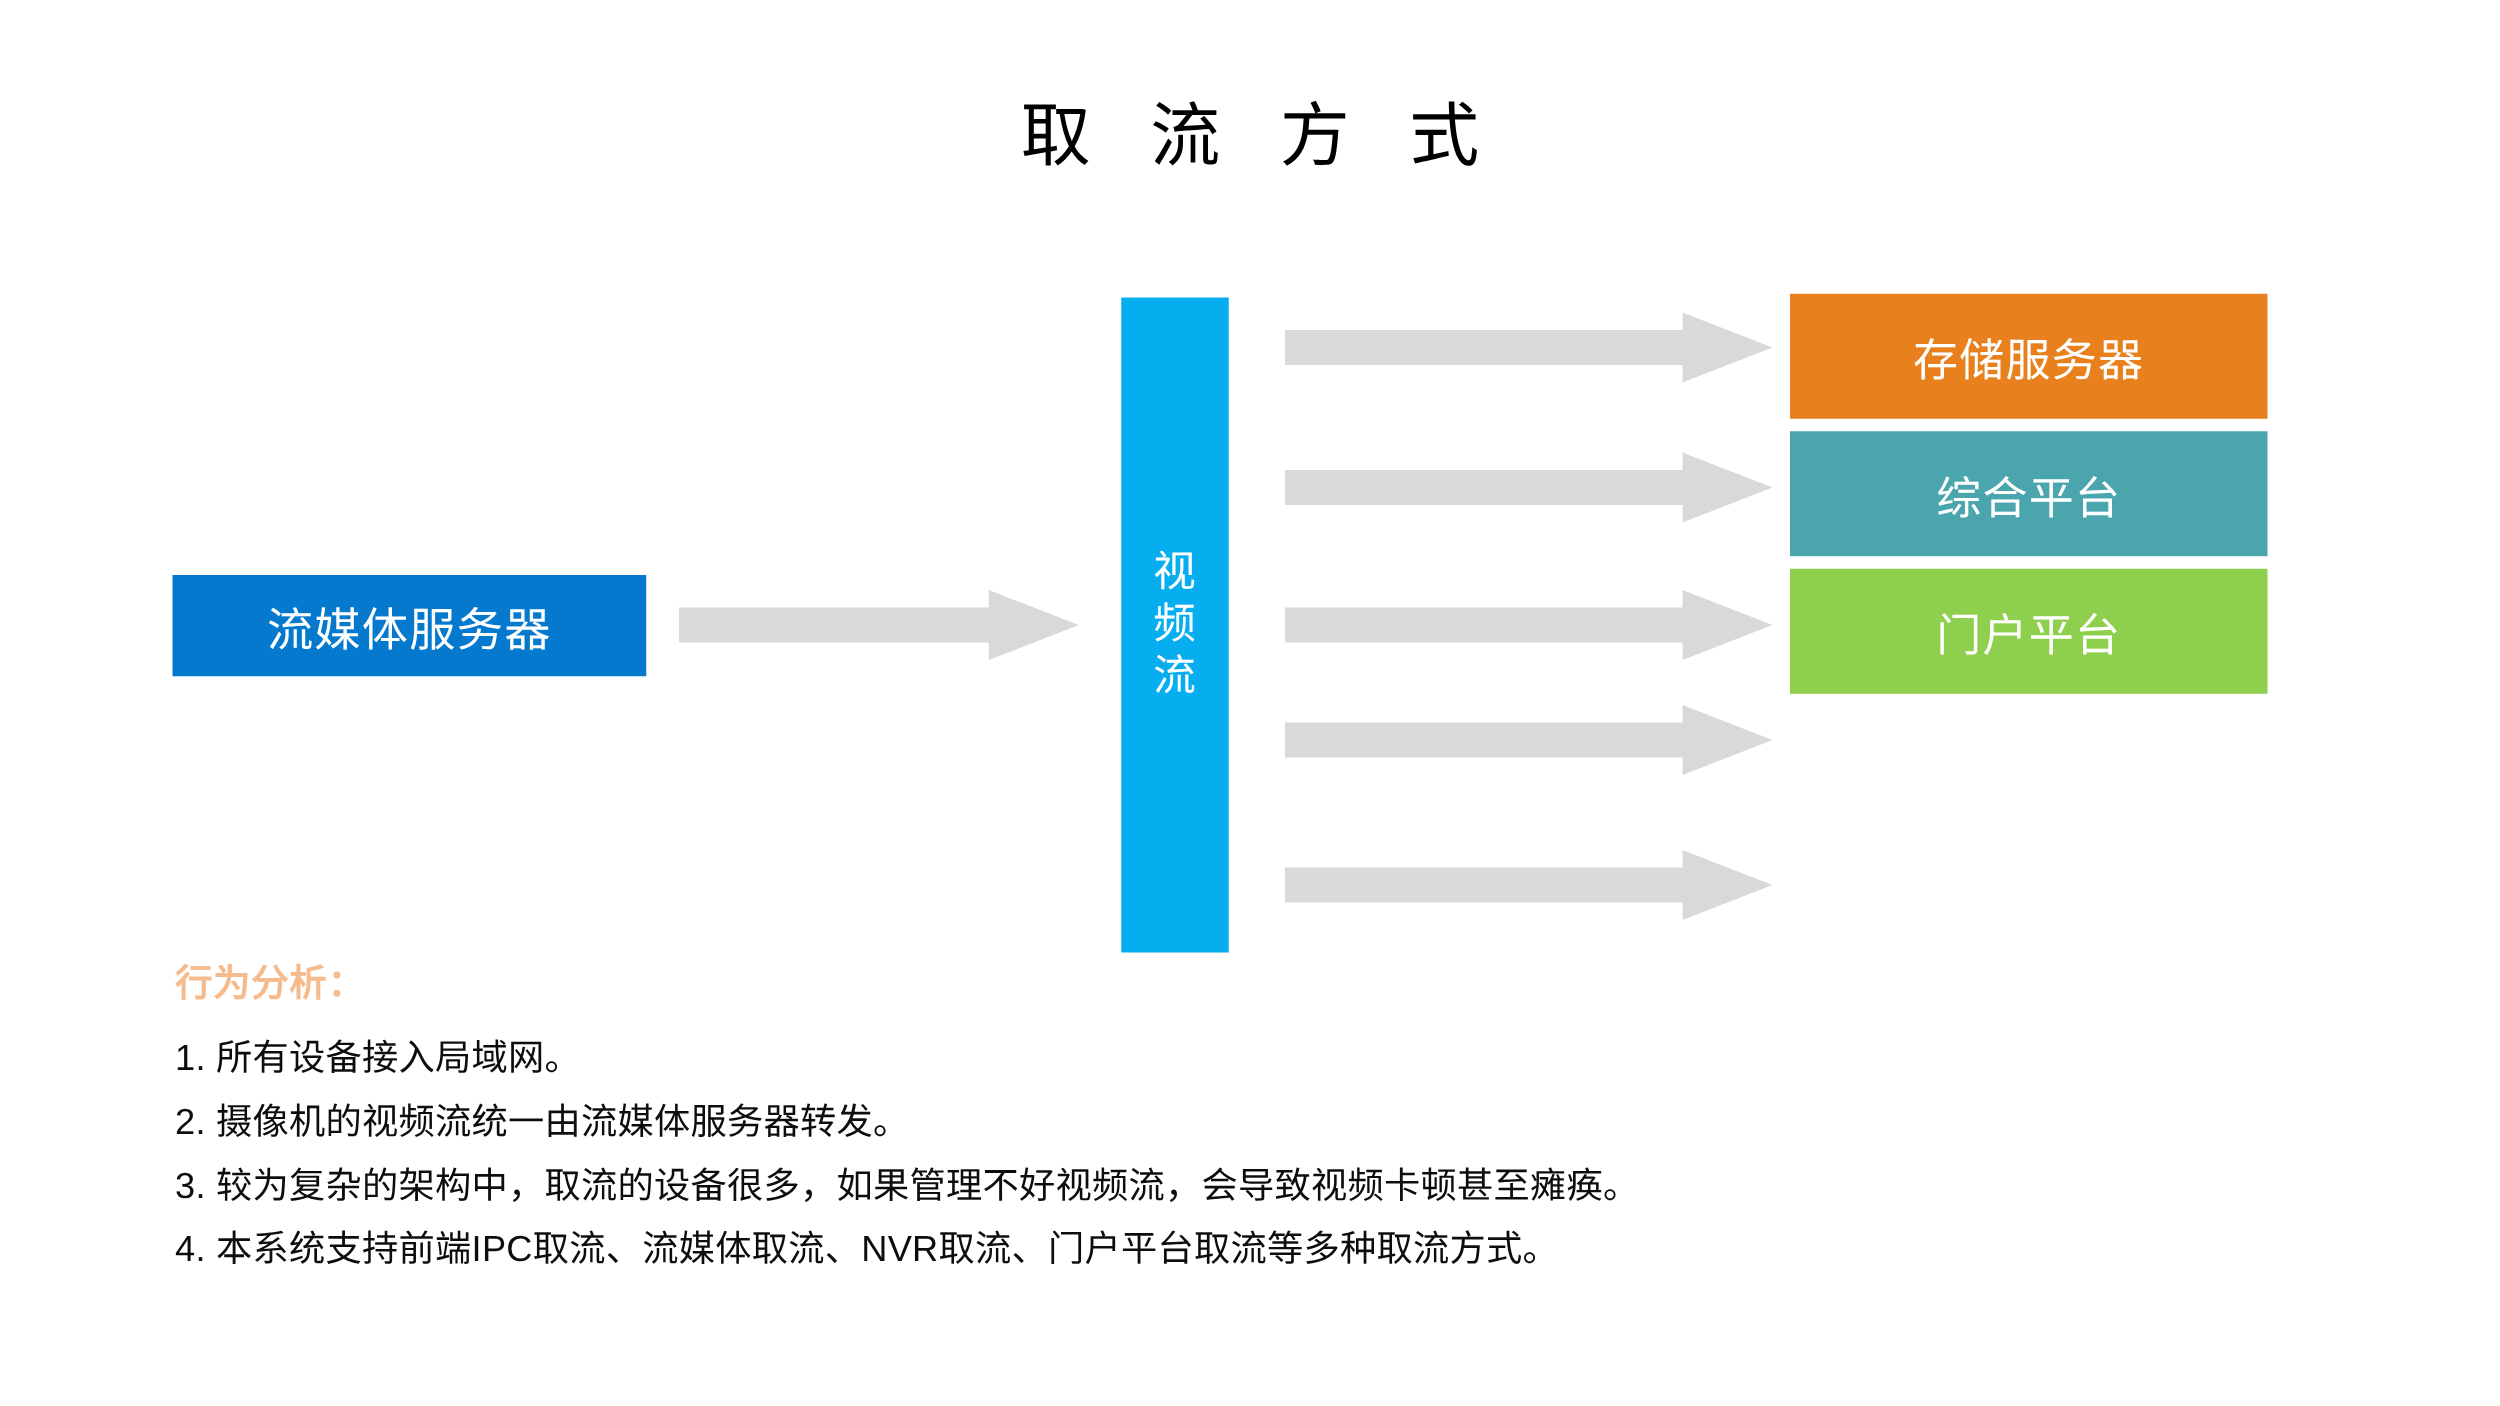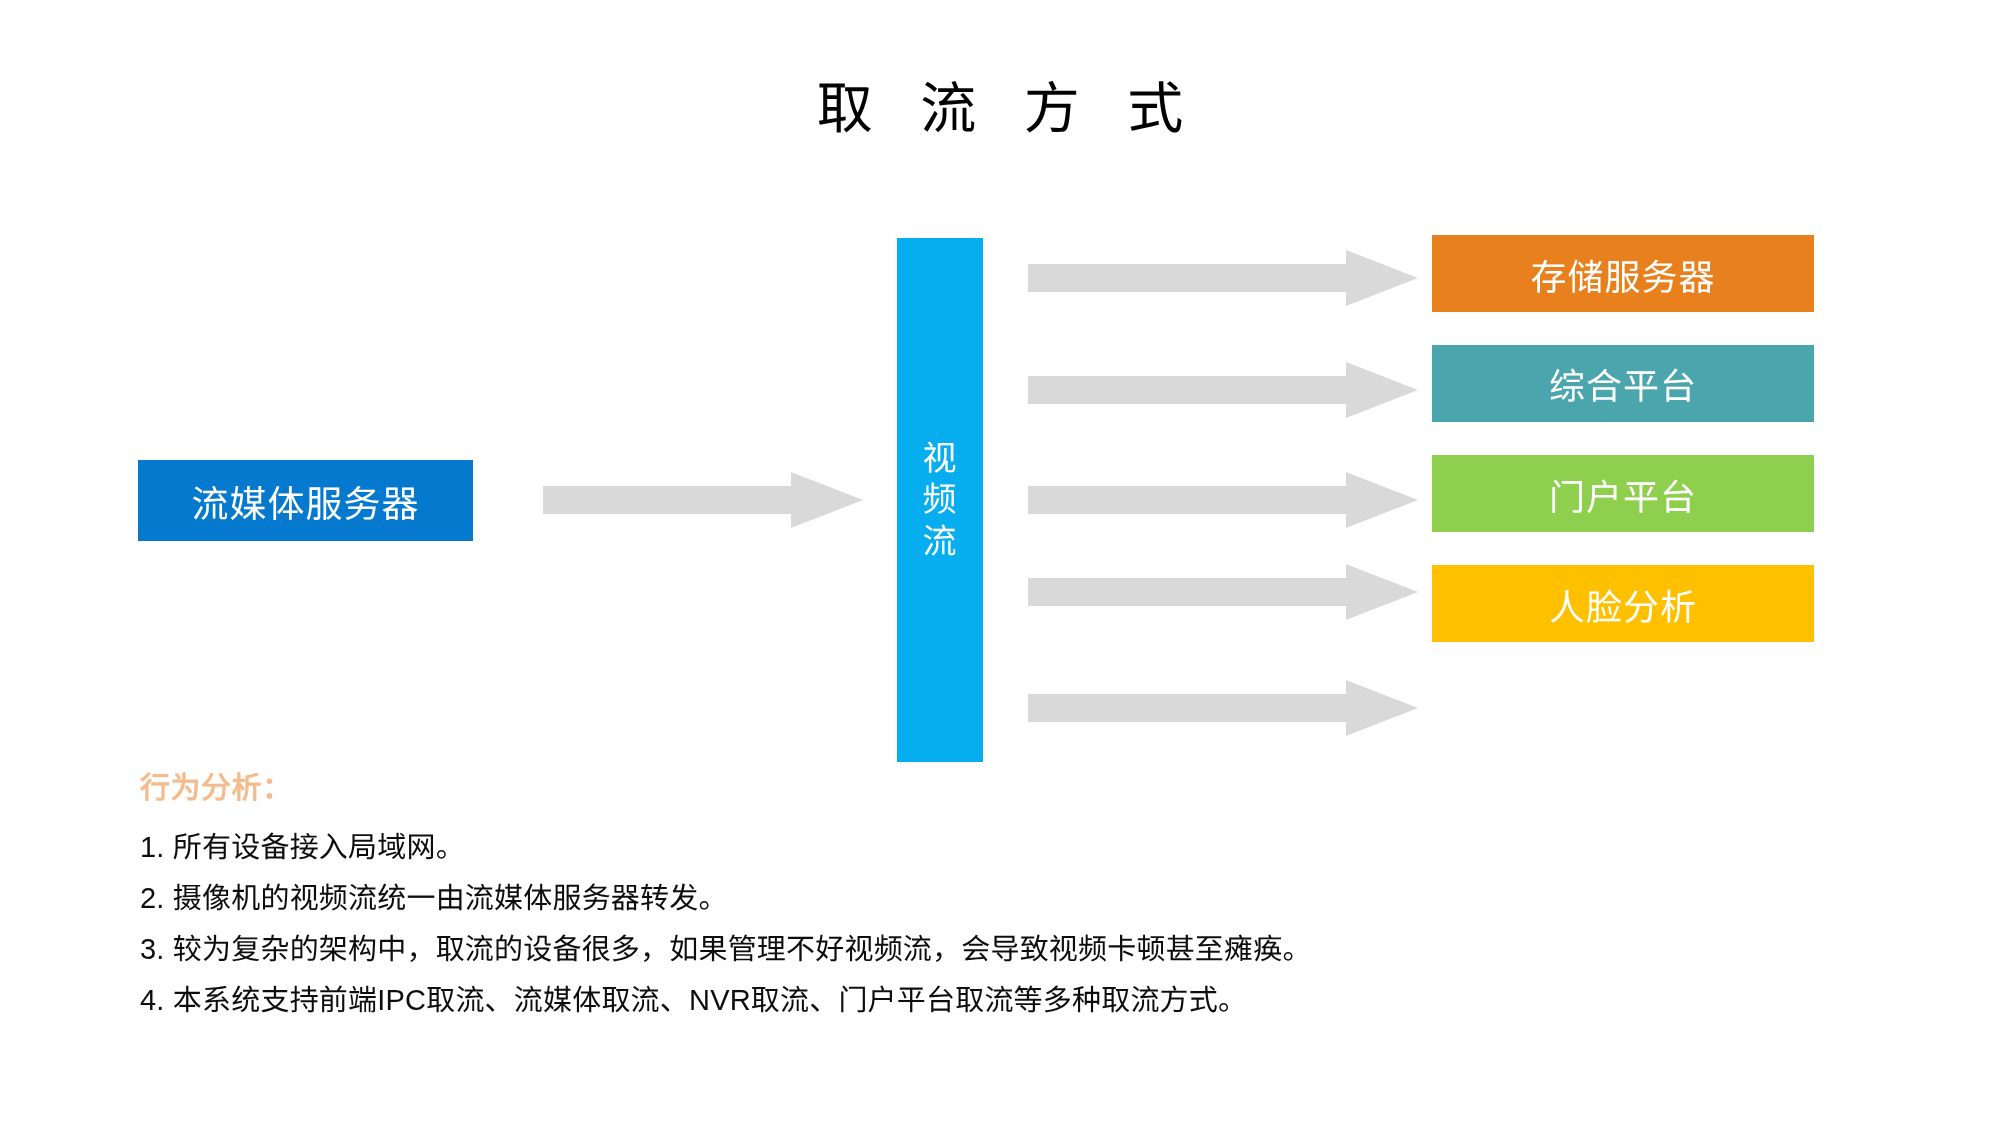--- a/index.html
+++ b/index.html
@@ -44,42 +44,42 @@
     color: #ffffff;
     font-size: 36px;
     font-weight: 400;
     letter-spacing: 1px;
     white-space: nowrap;
   }
 
   .node-source {
     left: 138px;
     top: 460px;
-    width: 335px;
+    width: 379px;
     height: 81px;
     font-size: 37px;
   }
 
   
   .node-stream {
     left: 897px;
     top: 238px;
     width: 86px;
     height: 524px;
     flex-direction: column;
     justify-content: center;
     font-size: 34px;
     line-height: 1.22;
   }
   .node-stream .ch { display: block; }
 
   .node-target {
     left: 1432px;
     width: 382px;
-    height: 77px;
+    height: 100px;
     font-size: 36px;
   }
   .t0 { top: 235px; }
   .t1 { top: 345px; }
   .t2 { top: 455px; }
   .t3 { top: 565px; }
   .t4 { top: 675px; }
 
   
   .arrow {
@@ -178,23 +178,20 @@
 
   <div class="node-box node-target t0" style="background: rgb(232, 128, 29);">
     <span>存储服务器</span>
   </div>
   <div class="node-box node-target t1" style="background: rgb(75, 165, 173); font-family: Liberation Mono, monospace;">
     <span>综合平台</span>
   </div>
   <div class="node-box node-target t2" style="background: rgb(142, 208, 77);">
     <span>门户平台</span>
   </div>
-  <div class="node-box node-target t3" style="background: rgb(255, 192, 0);">
-    <span>人脸分析</span>
-  </div>
 
   <div class="notes">
     <div class="notes-heading">行为分析：</div>
     <div class="note-item">1. 所有设备接入局域网。</div>
     <div class="note-item">2. 摄像机的视频流统一由流媒体服务器转发。</div>
     <div class="note-item">3. 较为复杂的架构中，取流的设备很多，如果管理不好视频流，会导致视频卡顿甚至瘫痪。</div>
     <div class="note-item">4. 本系统支持前端IPC取流、流媒体取流、NVR取流、门户平台取流等多种取流方式。</div>
   </div>
 
 </div>

